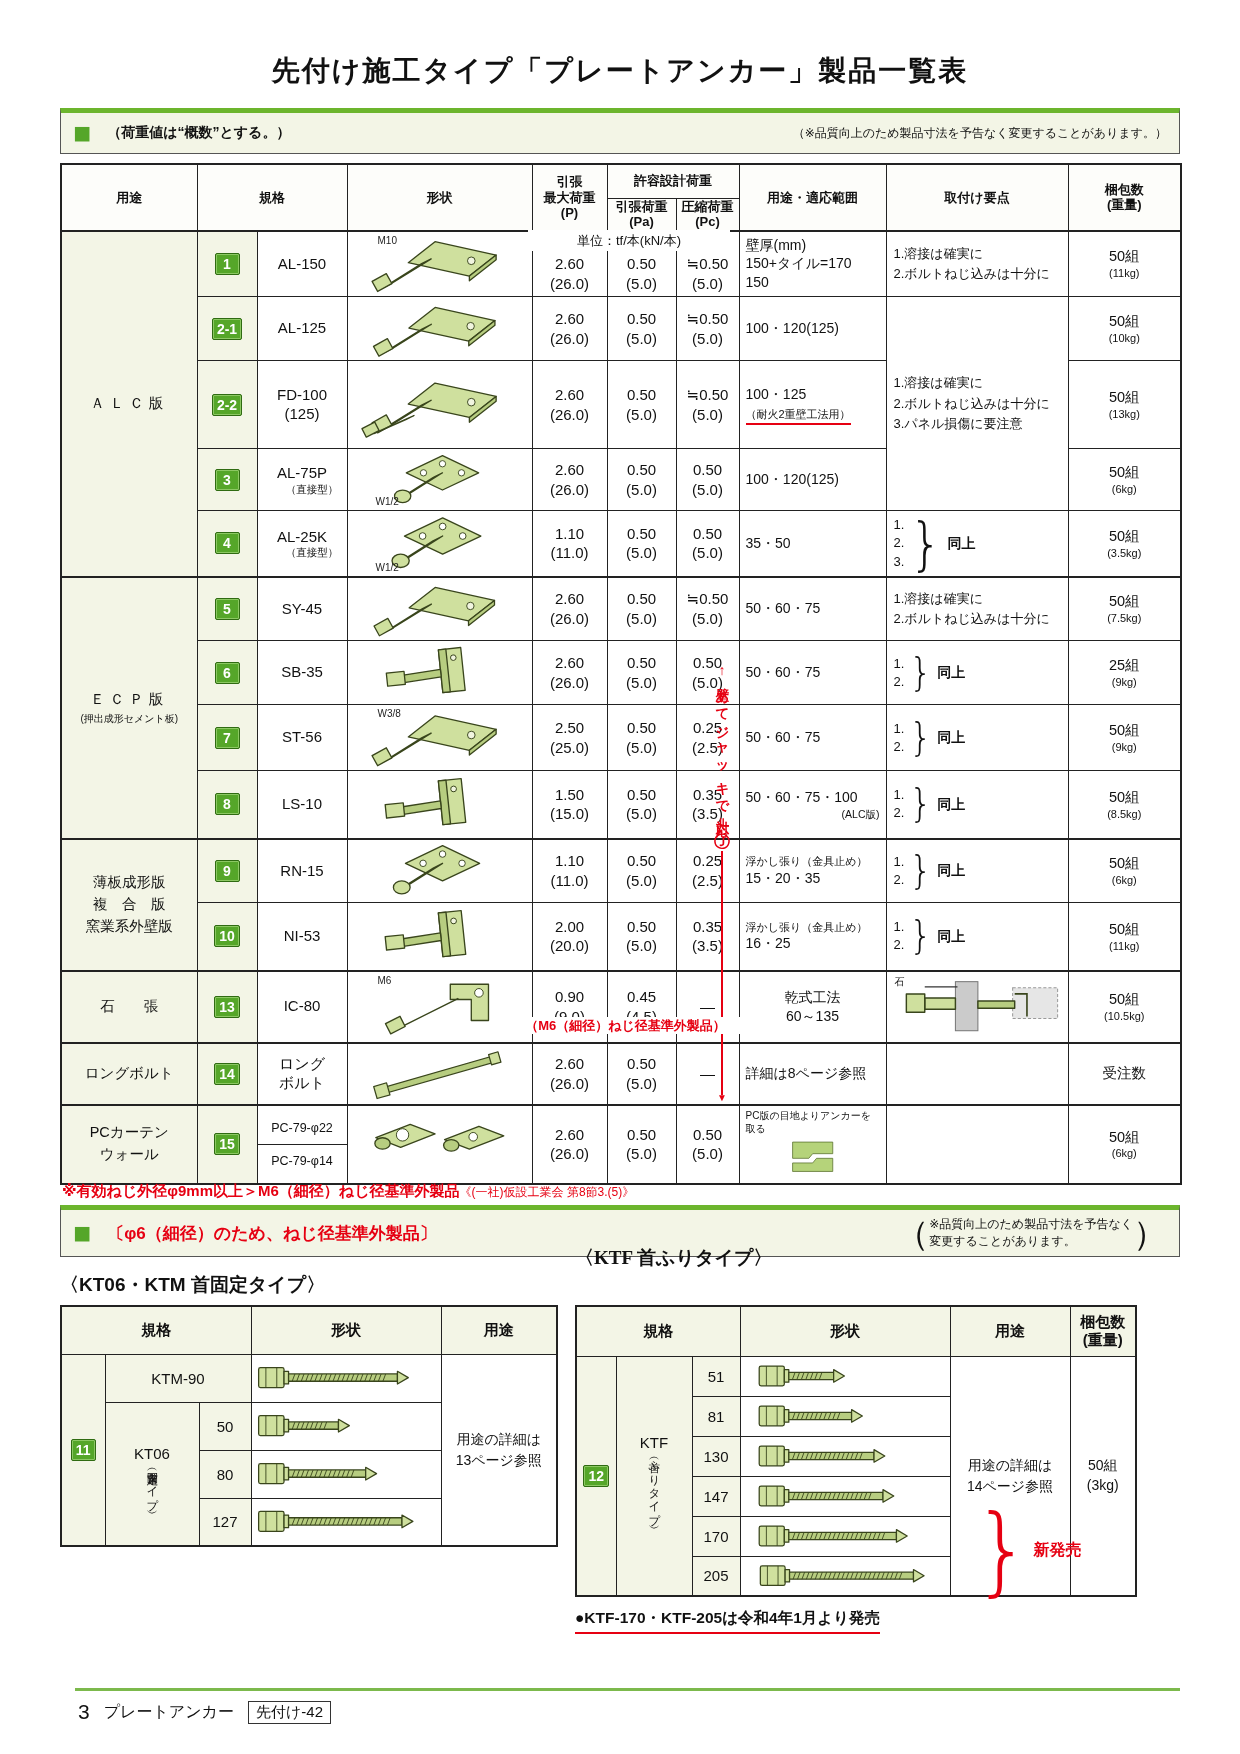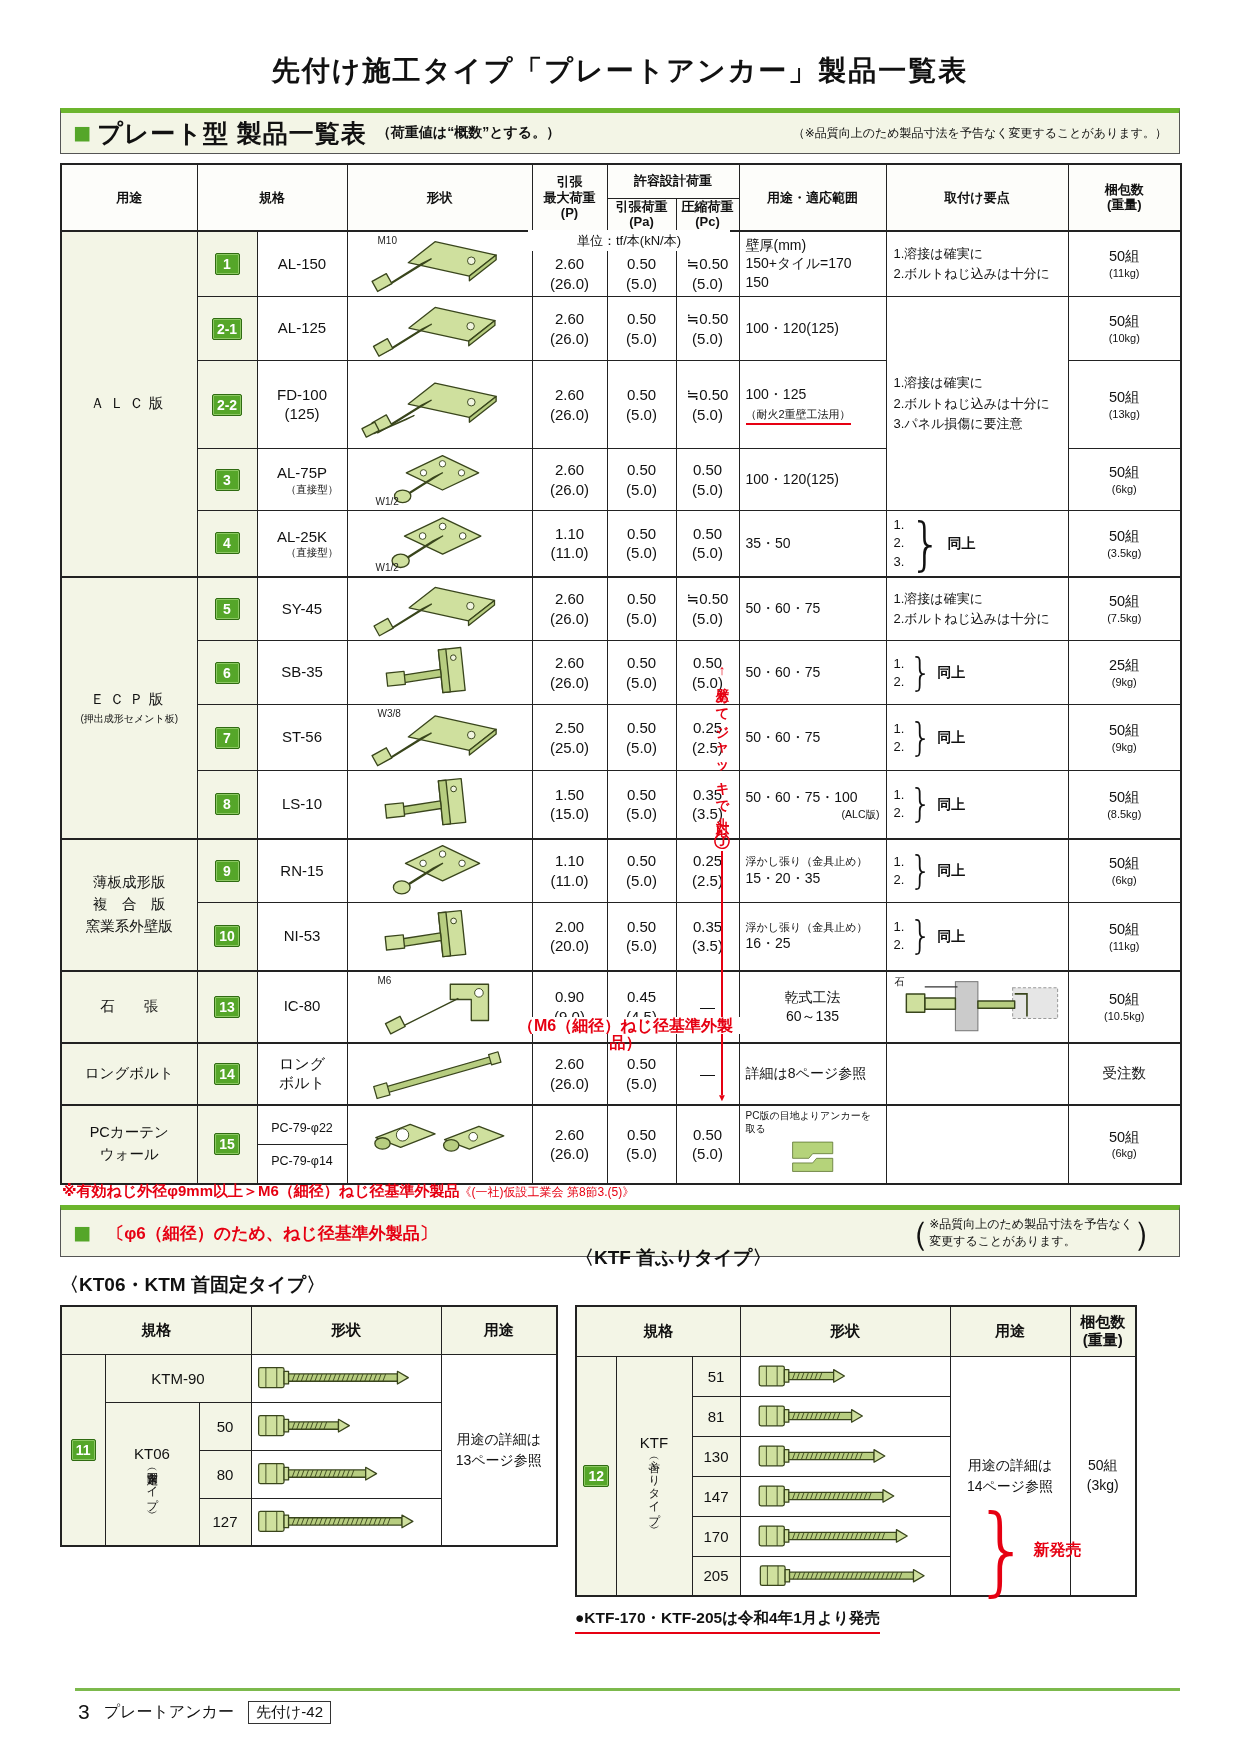--- a/index.html
+++ b/index.html
@@ -75,21 +75,21 @@
     line-height:21px; background:#fff; text-align:center; font-size:13px; z-index:3; }
   .vert-note { position:absolute; left:649px; top:500px; height:440px; width:26px;
     display:flex; flex-direction:column; align-items:center; color:#e60012; z-index:3;
     font-weight:bold; }
   .vn-arr { font-size:14px; line-height:1; }
   .vn-text { writing-mode:vertical-rl; font-size:13.5px; letter-spacing:3px; }
   .vn-mark { font-size:16px; line-height:1.2; }
   .vn-line { flex:1; width:0; border-left:2px solid #e60012; }
   .vn-head { font-size:10px; line-height:1; margin-top:-2px; }
   .m6-note { position:absolute; left:448px; top:854px; width:235px; height:17px;
-    background:#fff; color:#e60012; font-weight:bold; font-size:16px; text-align:center;
+    background:#fff; color:#e60012; font-weight:bold; font-size:13px; text-align:center;
     line-height:17px; z-index:3; }
 
   .fnote { position:absolute; left:62px; top:1182px; display:flex; align-items:baseline; }
   .fnote-main { color:#e60012; font-weight:bold; font-size:15px; }
   .fnote-ref { color:#e60012; font-size:12px; }
 
   
   .caption { position:absolute; font-size:19px; font-weight:bold; }
   .swrap { position:absolute; }
   table.stab { border-collapse:collapse; table-layout:fixed; border:2px solid #222; background:#fff; }
@@ -119,21 +119,20 @@
   .f-name { font-size:16px; }
   .f-tag { font-size:15px; border:1px solid #333; padding:1px 7px; }
 </style>
 </head>
 <body>
 
 <div class="page-title">先付け施工タイプ「プレートアンカー」製品一覧表</div>
 
 <div class="bar" style="top:108px;height:46px;">
   <span class="sq">■</span>
-  <span class="bar-title">プレート型 製品一覧表</span>
   <span class="bar-sub">（荷重値は“概数”とする。）</span>
   <span class="bar-note">（※品質向上のため製品寸法を予告なく変更することがあります。）</span>
 </div>
 
 <div class="mwrap">
 <table class="mtab">
 <colgroup>
   <col style="width:136px">
         <col style="width:60px">
         <col style="width:90px">
@@ -605,21 +604,21 @@
   <span class="bar-sub2">〔φ6（細径）のため、ねじ径基準外製品〕</span>
   <span class="bar-note2">
       <span class="bigp">（</span>
       <span class="txt pre">※品質向上のため製品寸法を予告なく
 変更することがあります。</span>
       <span class="bigp">）</span>
     </span>
 </div>
 
 <div class="caption" style="left:60px;top:1272px;">〈KT06・KTM 首固定タイプ〉</div>
-<div class="caption" style="left:575px;top:1245px;">〈KTF 首ふりタイプ〉</div>
+<div class="caption" style="left:575px;top:1245px;font-family:Liberation Serif, serif;">〈KTF 首ふりタイプ〉</div>
 
 <div class="swrap" style="left:60px;top:1305px;">
 <table class="stab">
 <colgroup>
         <col style="width:44px">
         <col style="width:94px">
         <col style="width:52px">
         <col style="width:190px">
         <col style="width:116px">
       </colgroup>

